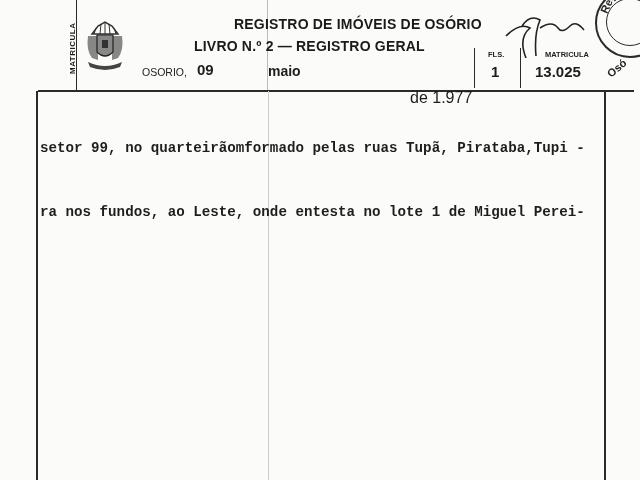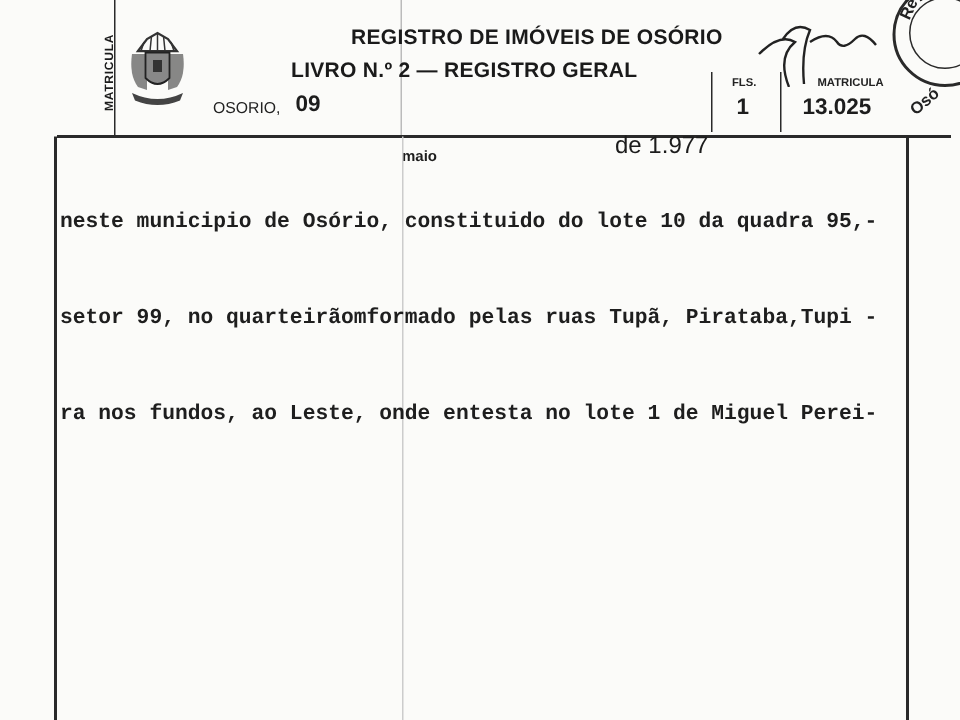--- a/index.html
+++ b/index.html
@@ -64,21 +64,21 @@
     <rect x="18" y="20" width="6" height="8" fill="#333"></rect>
     <path d="M4 42 Q21 50 38 42 L36 47 Q21 53 6 47 Z" fill="#444"></path>
   </svg>
 </div>
 
 <div class="abs hdr-title" style="left:216px; top:16px;padding-left:18px;">REGISTRO DE IMÓVEIS DE OSÓRIO</div>
 <div class="abs hdr-title" style="left:194px; top:38px;">LIVRO N.º 2 — REGISTRO GERAL</div>
 
 <div class="abs small" style="left:142px; top:66px; font-size:10.5px;">OSORIO,</div>
 <div class="abs mono" style="left:197px; top:61px; font-size:15px;">09</div>
-<div class="abs mono" style="left:268px; top:63px; font-size:10px;margin-top:36px;">maio</div>
+<div class="abs mono" style="left:268px; top:63px; font-size:14px;">maio</div>
 <div class="abs" style="left:410px; top:65px; font-family:Liberation Sans, sans-serif; font-size:16px;margin-top:24px;">de 1.977</div>
 
 <div class="abs small" style="left:488px; top:50px; font-size:7.5px; font-weight:bold;">FLS.</div>
 <div class="abs mono" style="left:491px; top:63px; font-size:15px;">1</div>
 
 <div class="abs small" style="left:545px; top:50px; font-size:7.5px; font-weight:bold;">MATRICULA</div>
 <div class="abs mono" style="left:535px; top:63px; font-size:15px;">13.025</div>
 
 <div class="abs" style="left:500px; top:14px; width:90px; height:44px;">
   <svg width="90" height="44" viewBox="0 0 90 44">
@@ -89,21 +89,20 @@
 <div class="stamp"></div>
 <div class="stamp-inner"></div>
 <div class="stamp-text" style="left:598px; top:10px; transform:rotate(-65deg); transform-origin:left top;">Regist</div>
 <div class="stamp-text" style="left:606px; top:62px; transform:rotate(-40deg);">Osó</div>
 
 <div class="vline" style="left:36px; top:91px; height:389px; width:1.5px;"></div>
 <div class="vline" style="left:604px; top:91px; height:389px; width:1.5px;"></div>
 <div class="vline" style="left:268px; top:91px; height:389px; background:#ccc;"></div>
 
 <div class="body-text">
-  <div class="line"><span>neste municipio de Osório, constituido do lote 10 da quadra 95,-</span></div>
   <div class="line"><span>setor 99, no quarteirãomformado pelas ruas Tupã, Pirataba,Tupi -</span></div>
   <div class="line"><span>ra nos fundos, ao Leste, onde entesta no lote 1 de Miguel Perei-</span></div>
   
   
   
   
   
   
   
   

